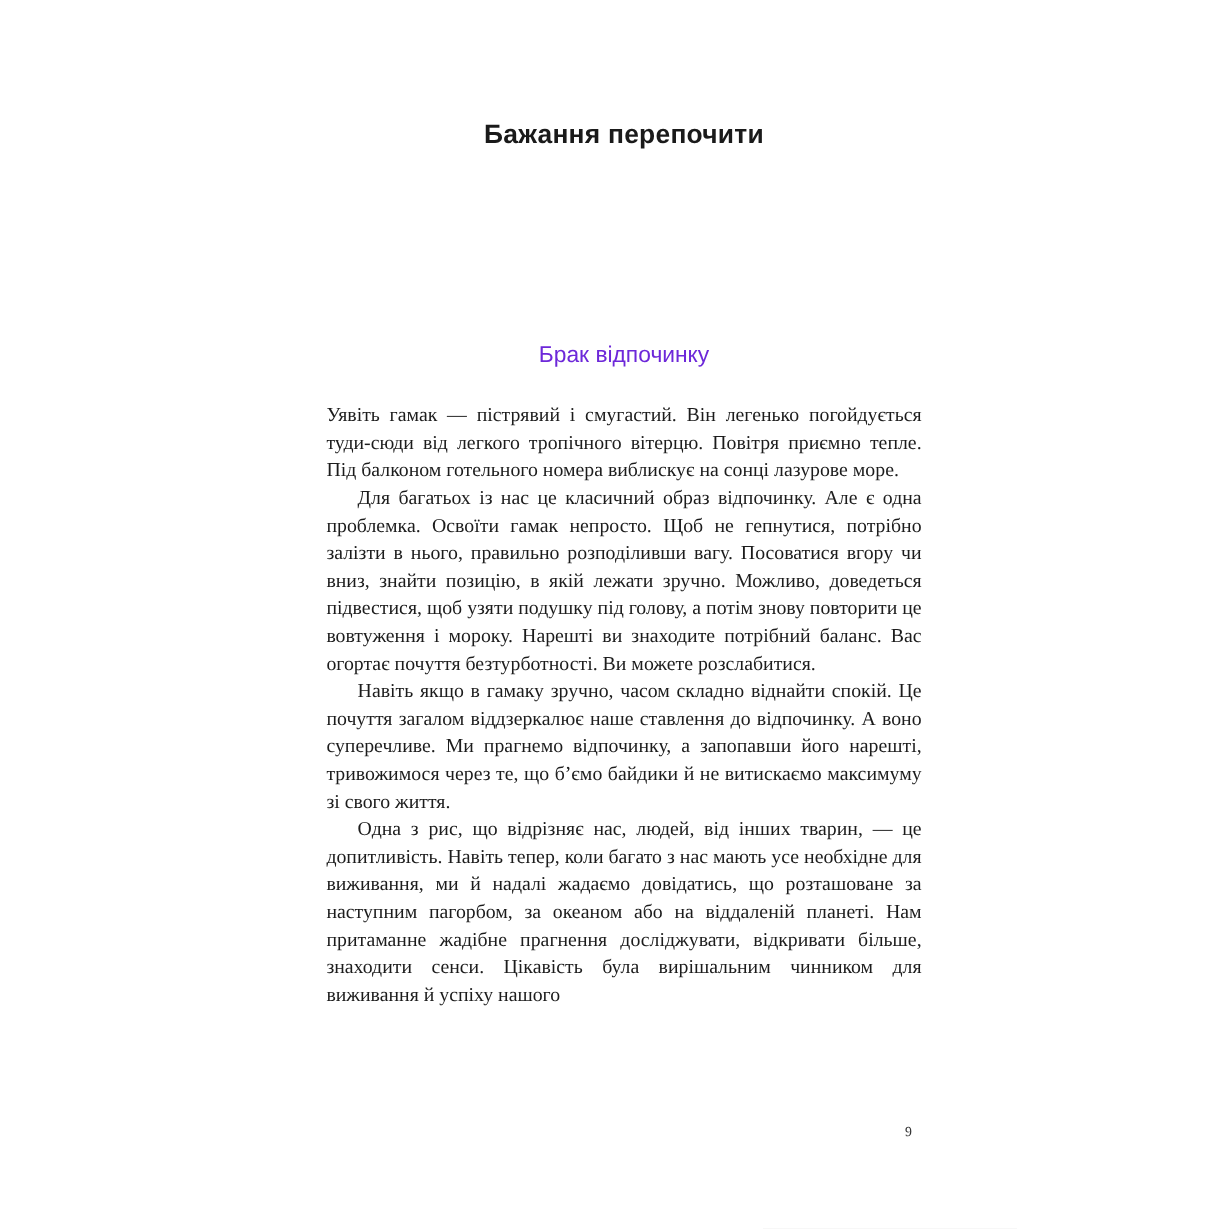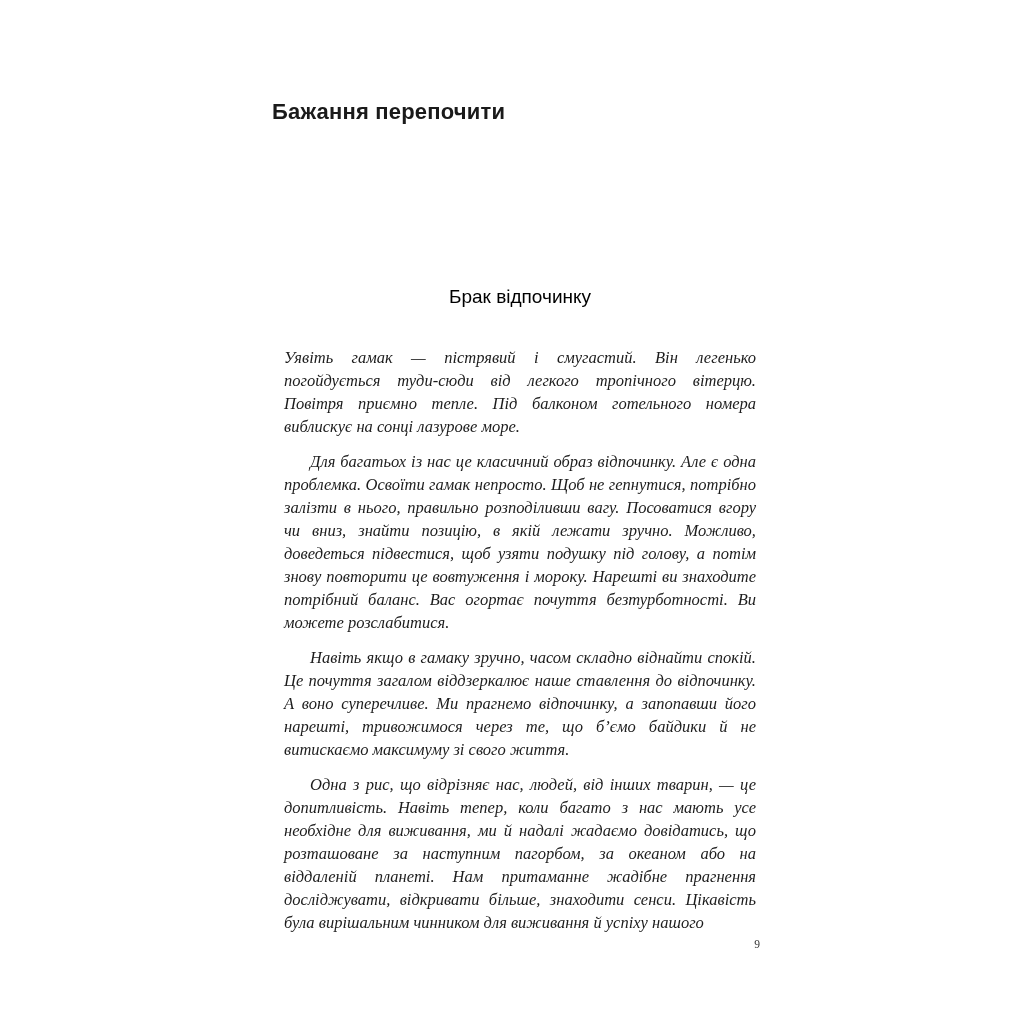--- a/index.html
+++ b/index.html
@@ -10,51 +10,51 @@
     background: #ffffff;
     margin: 0 auto;
     font-family: "Liberation Serif", serif;
     overflow: hidden;
   }
   .chapter-title {
     position: absolute;
     left: 272px;
     width: 496px;
     top: 84px;
-    text-align: left;
+    text-align: center;
     font-family: "Liberation Sans", sans-serif;
     font-weight: 600;
     font-size: 22px;
     color: #1a1a1a;
     letter-spacing: 0.2px;
   }
   .section-heading {
     position: absolute;
     left: 272px;
     width: 496px;
     top: 270px;
     text-align: center;
     font-family: "Liberation Sans", sans-serif;
     font-weight: 400;
     font-size: 19px;
-    color: #000000;
+    color: #6d28d9;
   }
   .body-text {
     position: absolute;
     left: 272px;
     width: 496px;
     top: 334px;
     font-size: 16.5px;
     line-height: 23px;
     color: #1c1c1c;
     text-align: justify;
     hyphens: auto;
     -webkit-hyphens: auto;
   }
-  .para { margin: 12px; font-style: italic; }
+  .para { margin: 0; }
   .para.indent { text-indent: 26px; }
   .page-number {
     position: absolute;
     left: 272px;
     width: 488px;
     top: 938px;
     text-align: right;
     font-size: 11.5px;
     color: #333333;
   }

